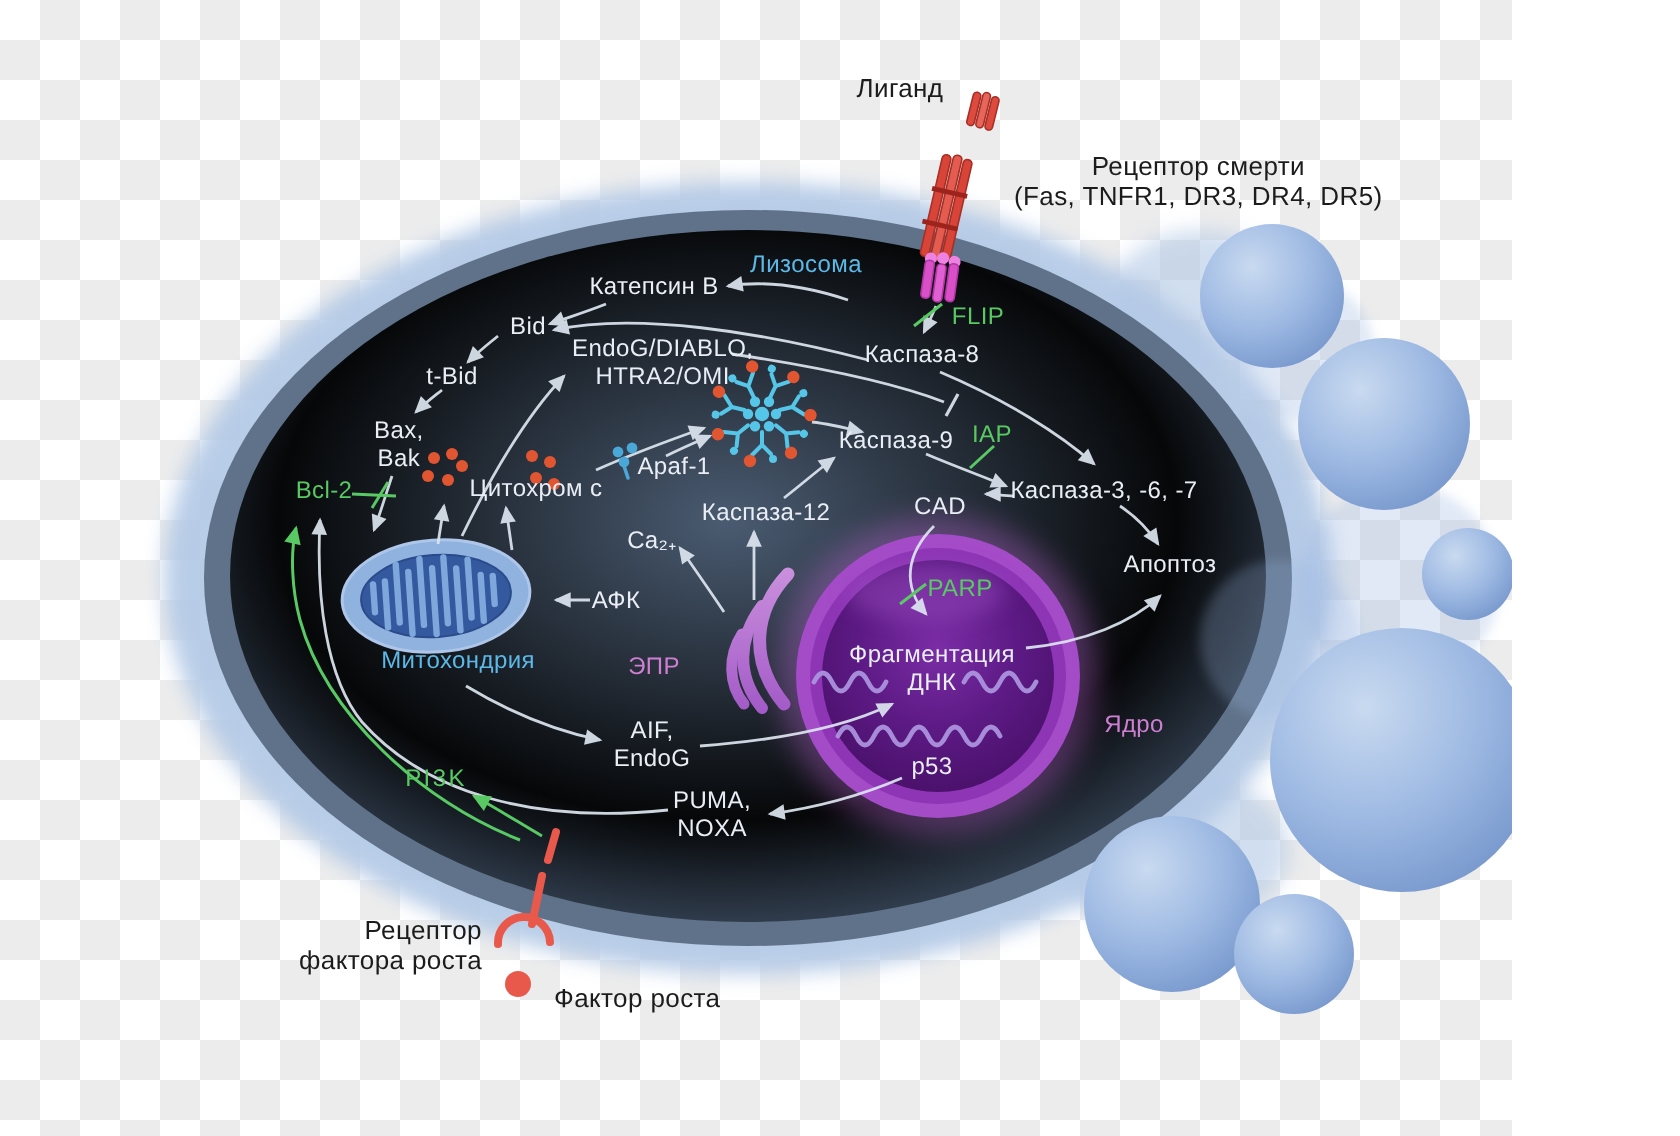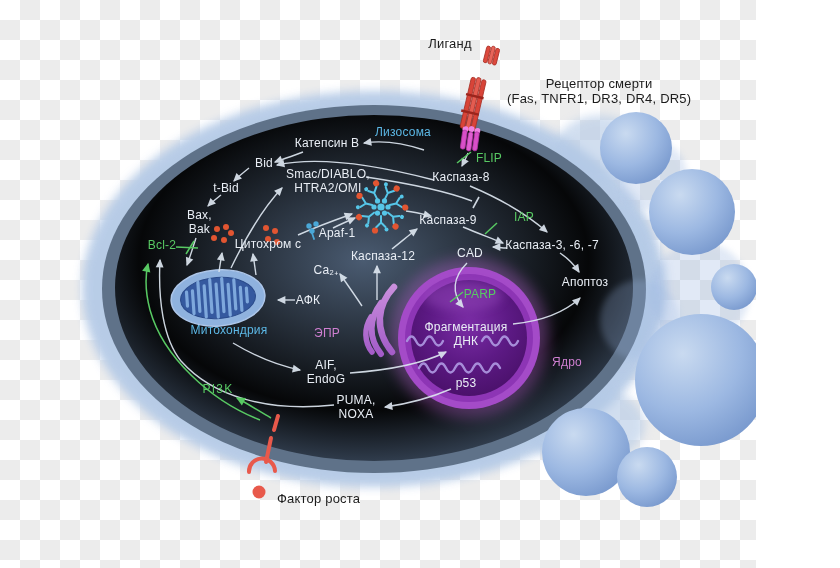--- a/index.html
+++ b/index.html
@@ -261,26 +261,26 @@
   <circle cx="259" cy="492" r="6.5" fill="#e8594b"></circle>
 </svg>
 
 <div class="lbl blk" style="left:450px;top:44px">Лиганд</div>
 <div class="lbl blk al" style="left:507px;top:91px">Рецептор смерти
 (Fas, TNFR1, DR3, DR4, DR5)</div>
 <div class="lbl cyn" style="left:403px;top:132px">Лизосома</div>
 <div class="lbl" style="left:327px;top:143px">Катепсин B</div>
 <div class="lbl" style="left:264px;top:163px">Bid</div>
 <div class="lbl" style="left:226px;top:188px">t-Bid</div>
-<div class="lbl al" style="left:286px;top:181px">Smac/DIABLO,
+<div class="lbl al" style="left:286px;top:181px">EndoG/DIABLO,
 HTRA2/OMI</div>
 <div class="lbl" style="left:461px;top:177px">Каспаза-8</div>
 <div class="lbl grn" style="left:489px;top:158px">FLIP</div>
 <div class="lbl" style="left:448px;top:220px">Каспаза-9</div>
-<div class="lbl grn" style="left:524px;top:217px">IAP</div>
+<div class="lbl grn" style="left:496px;top:217px">IAP</div>
 <div class="lbl" style="left:552px;top:245px">Каспаза-3, -6, -7</div>
 <div class="lbl" style="left:383px;top:256px">Каспаза-12</div>
 <div class="lbl" style="left:470px;top:253px">CAD</div>
 <div class="lbl" style="left:585px;top:282px">Апоптоз</div>
 <div class="lbl al" style="left:187px;top:222px">Bax,
 Bak</div>
 <div class="lbl grn" style="left:162px;top:245px">Bcl-2</div>
 <div class="lbl" style="left:268px;top:244px">Цитохром c</div>
 <div class="lbl" style="left:337px;top:233px">Apaf-1</div>
 <div class="lbl" style="left:326px;top:270px">Ca₂₊</div>
@@ -290,15 +290,17 @@
 <div class="lbl grn" style="left:480px;top:294px">PARP</div>
 <div class="lbl" style="left:466px;top:334px">Фрагментация
 ДНК</div>
 <div class="lbl pnk" style="left:567px;top:362px">Ядро</div>
 <div class="lbl" style="left:466px;top:383px">p53</div>
 <div class="lbl" style="left:326px;top:372px">AIF,
 EndoG</div>
 <div class="lbl" style="left:356px;top:407px">PUMA,
 NOXA</div>
 <div class="lbl grn ls" style="left:218px;top:389px">PI3K</div>
+<div class="lbl blk ar" style="left:241px;top:473px">Рецептор
+фактора роста</div>
 <div class="lbl blk al" style="left:277px;top:499px">Фактор роста</div>
 
 </div>
 
 </body></html>

